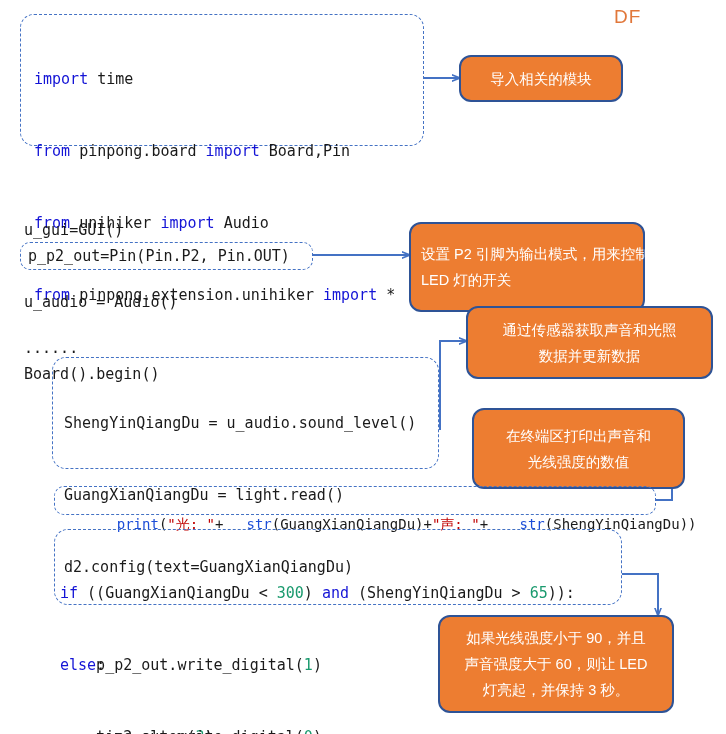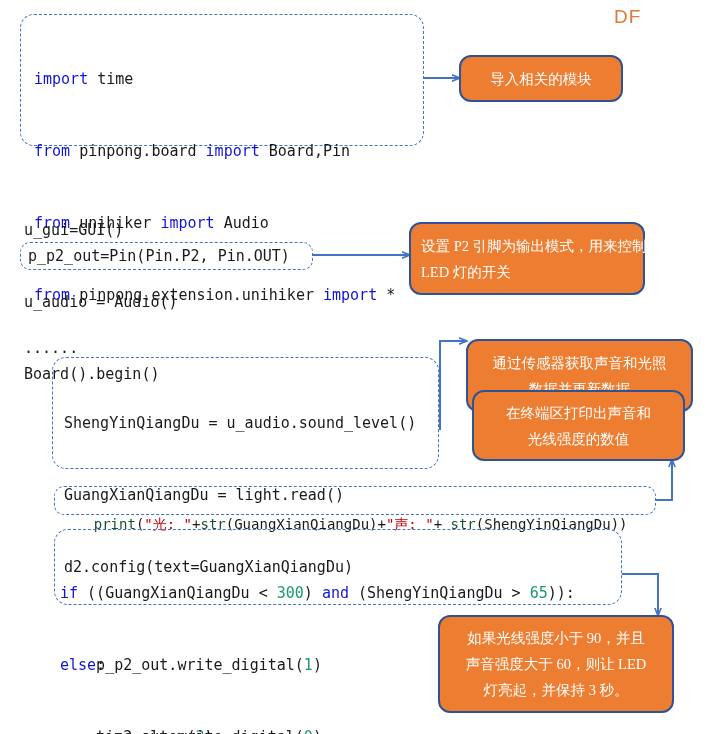--- a/index.html
+++ b/index.html
@@ -27,40 +27,40 @@
     position:absolute;
     font-family:"DejaVu Sans Mono", monospace;
     font-size:15px;
     line-height:24px;
     color:#1a1a1a;
     white-space:pre;
   }
   .code .kw{color:#1414d6;}
   .code .num{color:#1a9a6e;}
   .code .str{color:#c00000;}
-  .code .fn{color:#14532d;}
+  .code .fn{color:#1d4ed8;margin-left:23px;}
 
   
   .dashbox{
     position:absolute;
     border:1.6px dashed #4472C4;
     border-radius:14px;
     box-sizing:border-box;
     background:transparent;
   }
 
   
   .callout{
     position:absolute;
     box-sizing:border-box;
     background:#ED7D31;
     border:2px solid #2E5396;
     border-radius:12px;
     color:#ffffff;
-    font-family:Liberation Serif, serif;
+    font-family:Liberation Sans, sans-serif;
     font-size:14.5px;
     line-height:26px;
     display:flex;
     flex-direction:column;
     align-items:center;
     justify-content:center;
     padding:12px 10px;
   }
   .callout .ln{display:block;white-space:nowrap;}
   .callout.left .ln{align-self:flex-start;}
@@ -106,42 +106,42 @@
   </div>
 
   <div class="code" style="left:24px;top:170px;">
     <div>u_gui=GUI()</div>
     <div>u_audio = Audio()</div>
     <div>Board().begin()</div>
   </div>
   <div class="dashbox" style="left:20px;top:242px;width:293px;height:28px;border-radius:10px;"></div>
   <div class="code" style="left:28px;top:244px;line-height:24px;">p_p2_out=Pin(Pin.P2, Pin.OUT)</div>
 
-  <div class="callout left" style="left:409px;top:222px;width:236px;height:73px;align-items:flex-start;">
+  <div class="callout left" style="left:409px;top:222px;width:236px;height:90px;align-items:flex-start;">
     <span class="ln">设置 P2 引脚为输出模式，用来控制</span>
     <span class="ln">LED 灯的开关</span>
   </div>
 
   <div class="code" style="left:24px;top:288px;">
     <div>......</div>
   </div>
 
   <div class="dashbox" style="left:52px;top:357px;width:387px;height:112px;"></div>
   <div class="code" style="left:64px;top:363px;">
     <div>ShengYinQiangDu = u_audio.sound_level()</div>
     <div>GuangXianQiangDu = light.read()</div>
     <div>d2.config(text=GuangXianQiangDu)</div>
   </div>
 
-  <div class="callout" style="left:466px;top:306px;width:227px;height:73px;margin-top:33px;">
+  <div class="callout" style="left:466px;top:306px;width:247px;height:73px;">
     <span class="ln">通过传感器获取声音和光照</span>
     <span class="ln">数据并更新数据</span>
   </div>
 
-  <div class="callout" style="left:472px;top:390px;width:213px;height:71px;">
+  <div class="callout" style="left:472px;top:408px;width:213px;height:81px;">
     <span class="ln">在终端区打印出声音和</span>
     <span class="ln">光线强度的数值</span>
   </div>
 
   <div class="dashbox" style="left:54px;top:486px;width:602px;height:29px;border-radius:10px;"></div>
   <div class="code" style="left:60px;top:488px;font-size:14px;">
     <span class="fn">print</span><span>(</span><span class="str">"光: "</span><span>+</span><span class="fn">str</span><span>(GuangXianQiangDu)</span><span>+</span><span class="str">"声: "</span><span>+ </span><span class="fn">str</span><span>(ShengYinQiangDu))</span>
   </div>
 
   <div class="dashbox" style="left:54px;top:529px;width:568px;height:76px;"></div>

